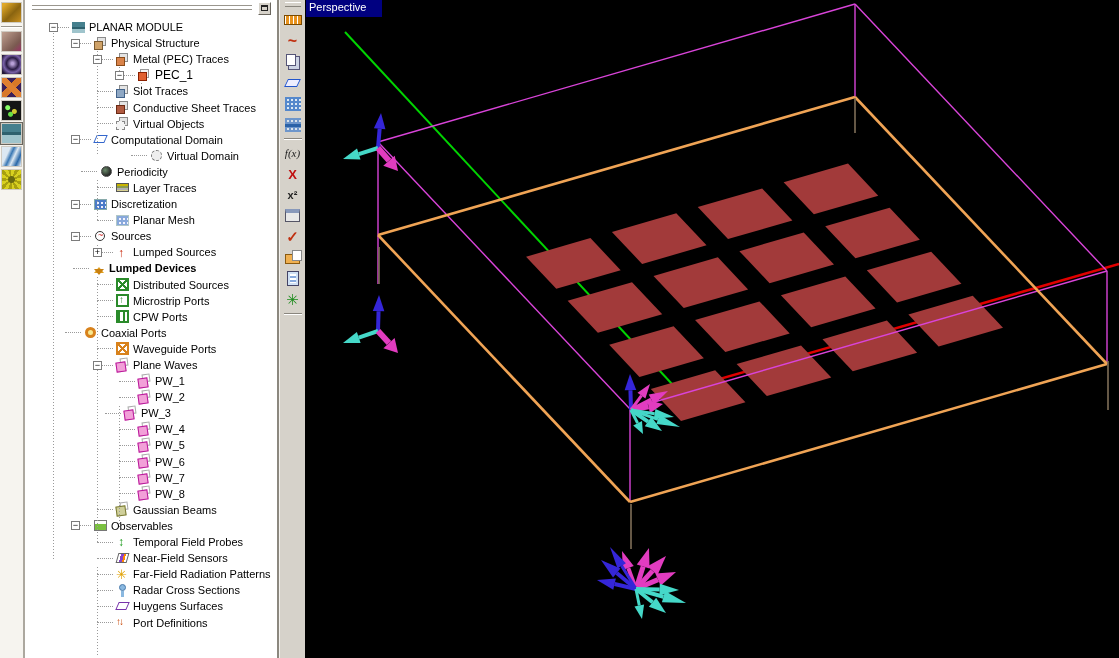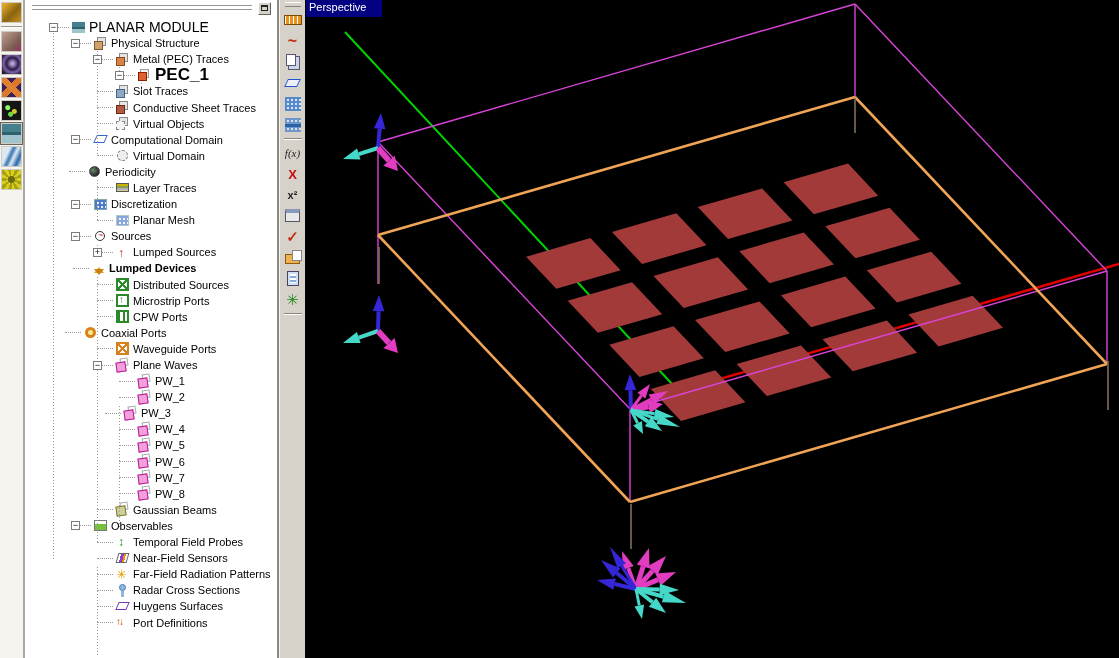--- a/index.html
+++ b/index.html
@@ -28,26 +28,26 @@
       border-right:2px solid #8c887f;box-sizing:border-box;}
   .tree-head{position:absolute;left:0;top:0;width:100%;height:18px;background:#fff;}
   .grip{position:absolute;left:7px;top:5px;width:220px;height:2px;border-top:1px solid #9a968e;border-bottom:1px solid #fff;}
   .grip2{top:9px;}
   .panel-btn{position:absolute;right:6px;top:2px;width:13px;height:13px;background:#d6d2ca;
       border:1px solid;border-color:#fff #6a665e #6a665e #fff;box-sizing:border-box;}
   .panel-btn i{display:block;width:7px;height:6px;margin:2px auto;border:1px solid #222;border-top-width:2px;box-sizing:border-box;}
   #tree-rows{position:absolute;left:0;top:19px;width:100%;}
   .trow{display:flex;align-items:center;height:16.1px;white-space:nowrap;font-size:11px;color:#000;position:relative;}
   .trow .lbl{margin-left:3px;}
-  .trow .lbl.b{font-weight:bold;font-size:17px;text-align:center;}
+  .trow .lbl.b{font-weight:normal;font-size:12px;text-align:center;}
   .ebox{width:9px;height:9px;flex:none;border:1px solid #7c7c7c;background:#fff;box-sizing:border-box;
       font-size:9px;line-height:6px;text-align:center;color:#000;position:relative;z-index:2;}
   .stub{height:0;border-top:1px dotted #9a9a9a;flex:none;}
   .trunk{position:absolute;width:1px;background:repeating-linear-gradient(180deg,#9a9a9a 0 1px,transparent 1px 3px);z-index:0;}
-  .root-lbl{font-size:14px;}
+  .root-lbl{font-size:11px;}
   
   .ti{width:15px;height:15px;flex:none;position:relative;margin-left:2px;}
   .ti::before,.ti::after{content:"";position:absolute;box-sizing:border-box;}
   .lay::before{left:4px;top:1px;width:9px;height:9px;background:#e4e4e4;border:1px solid #8a8a8a;}
   .lay::after{left:1px;top:5px;width:9px;height:9px;border:1px solid #555;}
   .ti-planar-module::after{left:1px;top:2px;width:13px;height:11px;
       background:linear-gradient(180deg,#46808e 0 45%,#2e616e 45% 65%,#9fc4cc 65%);}
   .ti-physical-structure::after{background:#cfa268;border-color:#7a5a30!important;}
   .ti-metal-traces::after{background:#d9834a;border-color:#8a4a18!important;}
   .ti-pec::before{left:3px;top:1px;width:9px;height:9px;background:#f4f4f4;border:1px solid #999;}
@@ -206,26 +206,26 @@
           <span class="stub" style="width: 16px;"></span>
           <div class="ti ti-virtual-objects lay"></div>
           <span class="lbl">Virtual Objects</span>
         </div>
         <div class="trow" style="padding-left: 46px;">
           <div class="ebox">−</div>
           <span class="stub" style="width: 11px;"></span>
           <div class="ti ti-comp-domain"></div>
           <span class="lbl">Computational Domain</span>
         </div>
-        <div class="trow" style="padding-left: 72px;">
+        <div class="trow" style="padding-left: 106px;">
           <span class="stub" style="width: 16px;"></span>
           <div class="ti ti-virtual-domain"></div>
           <span class="lbl">Virtual Domain</span>
         </div>
-        <div class="trow" style="padding-left: 44px;">
+        <div class="trow" style="padding-left: 56px;">
           <span class="stub" style="width: 16px;"></span>
           <div class="ti ti-periodicity"></div>
           <span class="lbl">Periodicity</span>
         </div>
         <div class="trow" style="padding-left: 72px;">
           <span class="stub" style="width: 16px;"></span>
           <div class="ti ti-layer-stackup"></div>
           <span class="lbl">Layer Traces</span>
         </div>
         <div class="trow" style="padding-left: 46px;">

